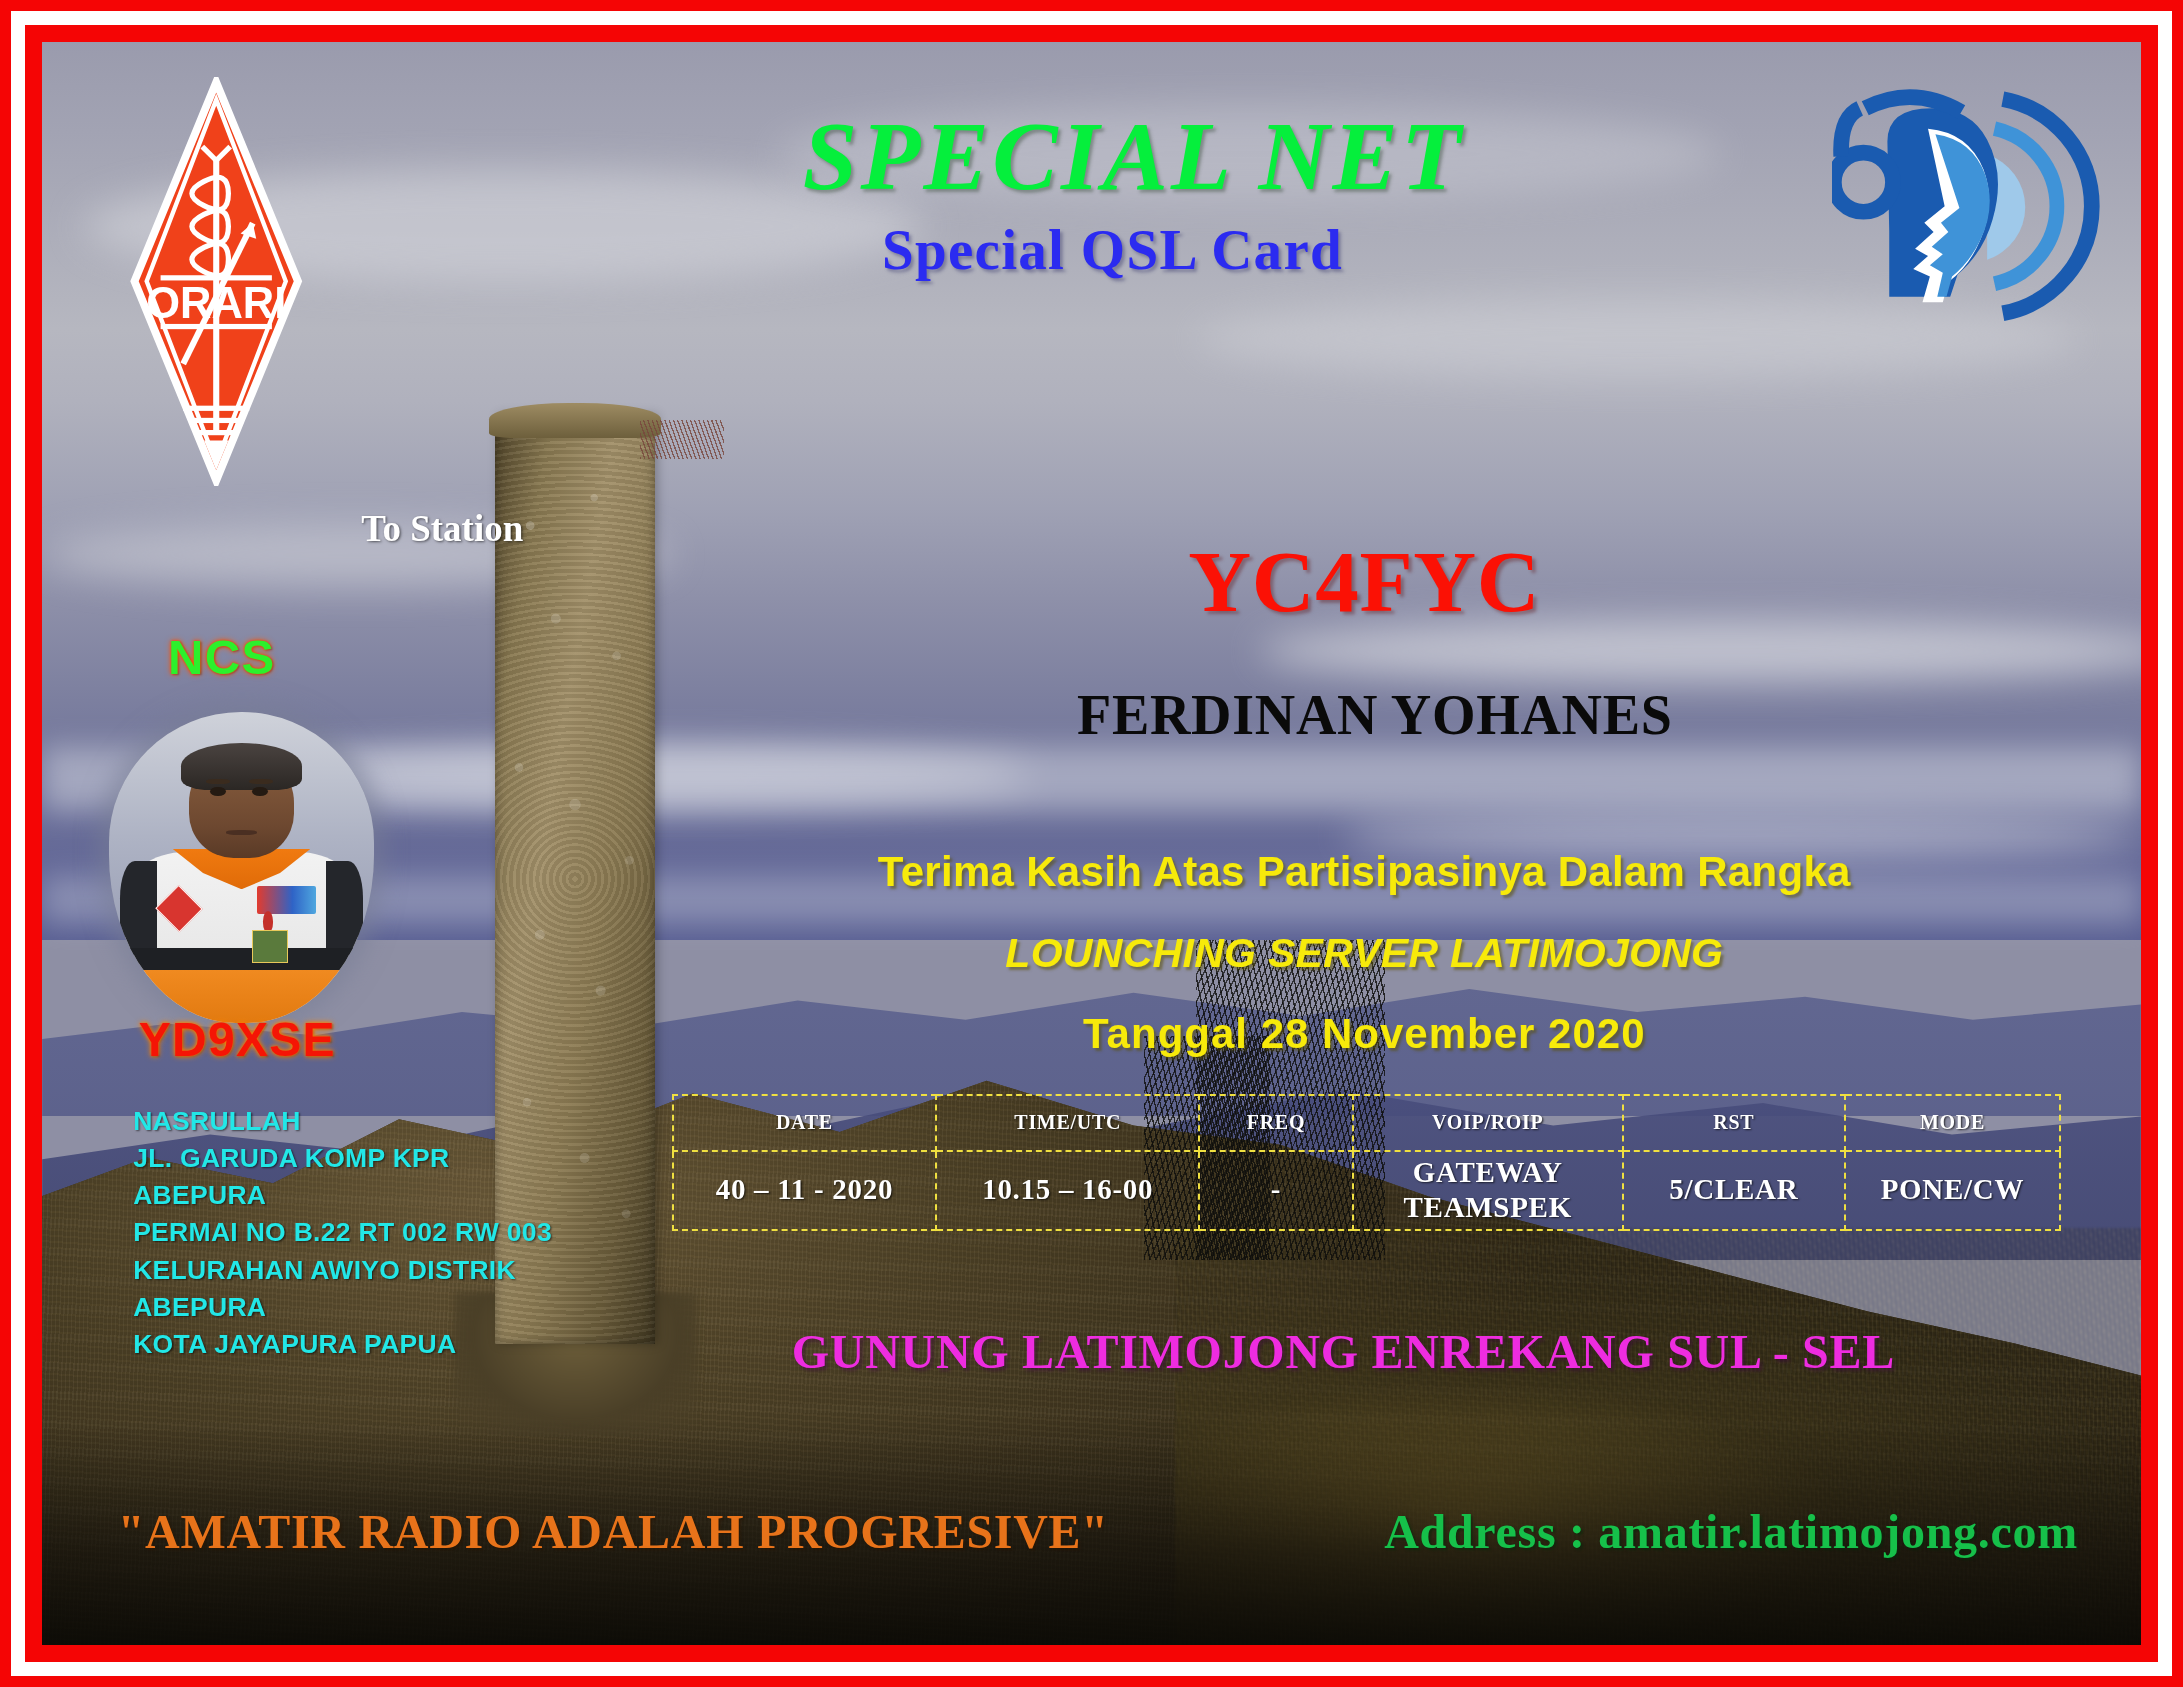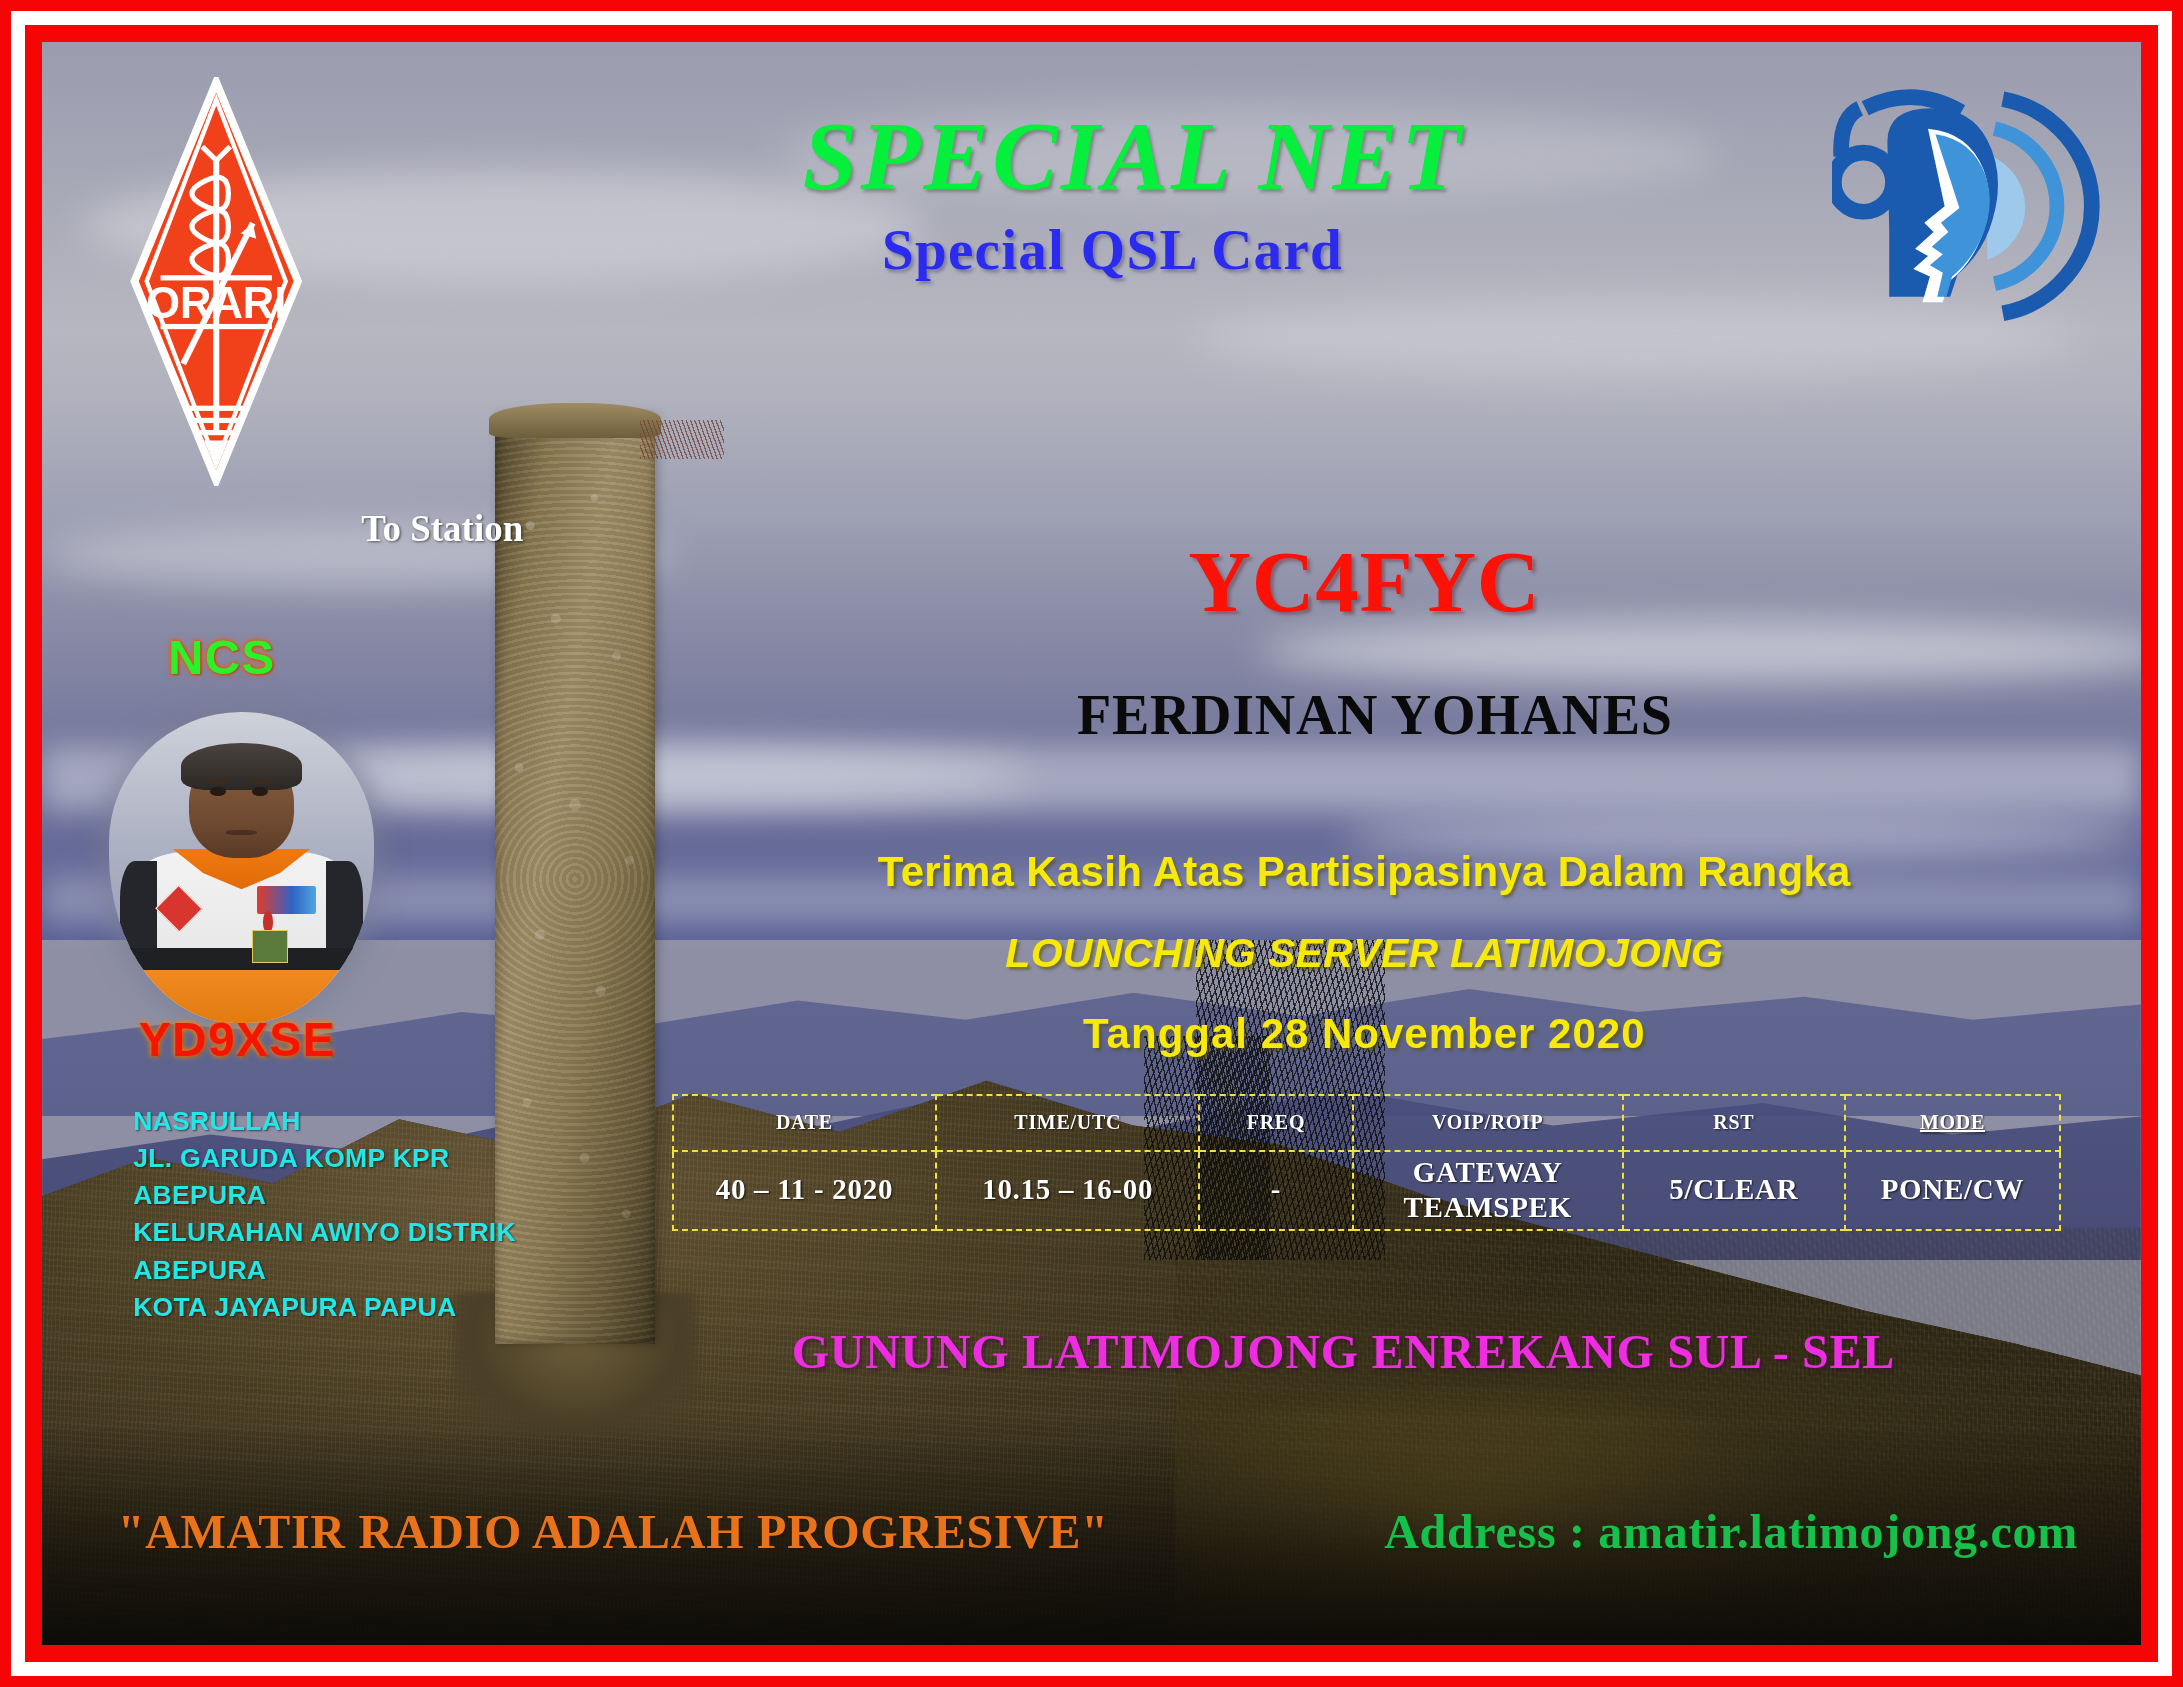--- a/index.html
+++ b/index.html
@@ -309,21 +309,21 @@
     text-shadow:1.3px 1.3px 2px rgba(0,0,0,.65);
     padding:0;
   }
   #qso-table th{height:54px;font-size:20px;letter-spacing:0.7px;vertical-align:middle;}
   #qso-table td{height:77px;font-size:29px;letter-spacing:0.7px;vertical-align:middle;line-height:1.22;}
   .c-date{width:19%;}
   .c-time{width:19%;}
   .c-freq{width:11%;}
   .c-voip{width:19.5%;}
   .c-rst{width:16%;}
-  .c-mode{width:15.5%;text-decoration:underline;}
+  .c-mode{width:15.5%;}
 
   
   #loc{
     left:0;top:80.0%;width:100%;text-align:center;
     font-family:"Liberation Serif",serif;
     font-size:48px;font-weight:bold;
     color:#ee2ce0;letter-spacing:0.7px;
     text-shadow:2.6px 2.6px 3.3px rgba(60,10,60,.5);
     padding-left:12%;
   }
@@ -436,20 +436,21 @@
       <div class="op-eye l"></div>
       <div class="op-eye r"></div>
       <div class="op-mouth"></div>
     </div>
     <div class="abs" id="yd9xse">YD9XSE</div>
 
     <div class="abs" id="address">
       <div>NASRULLAH</div>
       <div>JL. GARUDA KOMP KPR</div>
       <div>ABEPURA</div>
+      <div>PERMAI NO B.22 RT 002 RW 003</div>
       <div>KELURAHAN AWIYO DISTRIK</div>
       <div>ABEPURA</div>
       <div>KOTA JAYAPURA PAPUA</div>
     </div>
 
     <div class="abs ytext" id="ev1">Terima Kasih Atas Partisipasinya Dalam Rangka</div>
     <div class="abs ytext" id="ev2">LOUNCHING SERVER LATIMOJONG</div>
     <div class="abs ytext" id="ev3">Tanggal  28  November  2020</div>
 
     <table id="qso-table">

